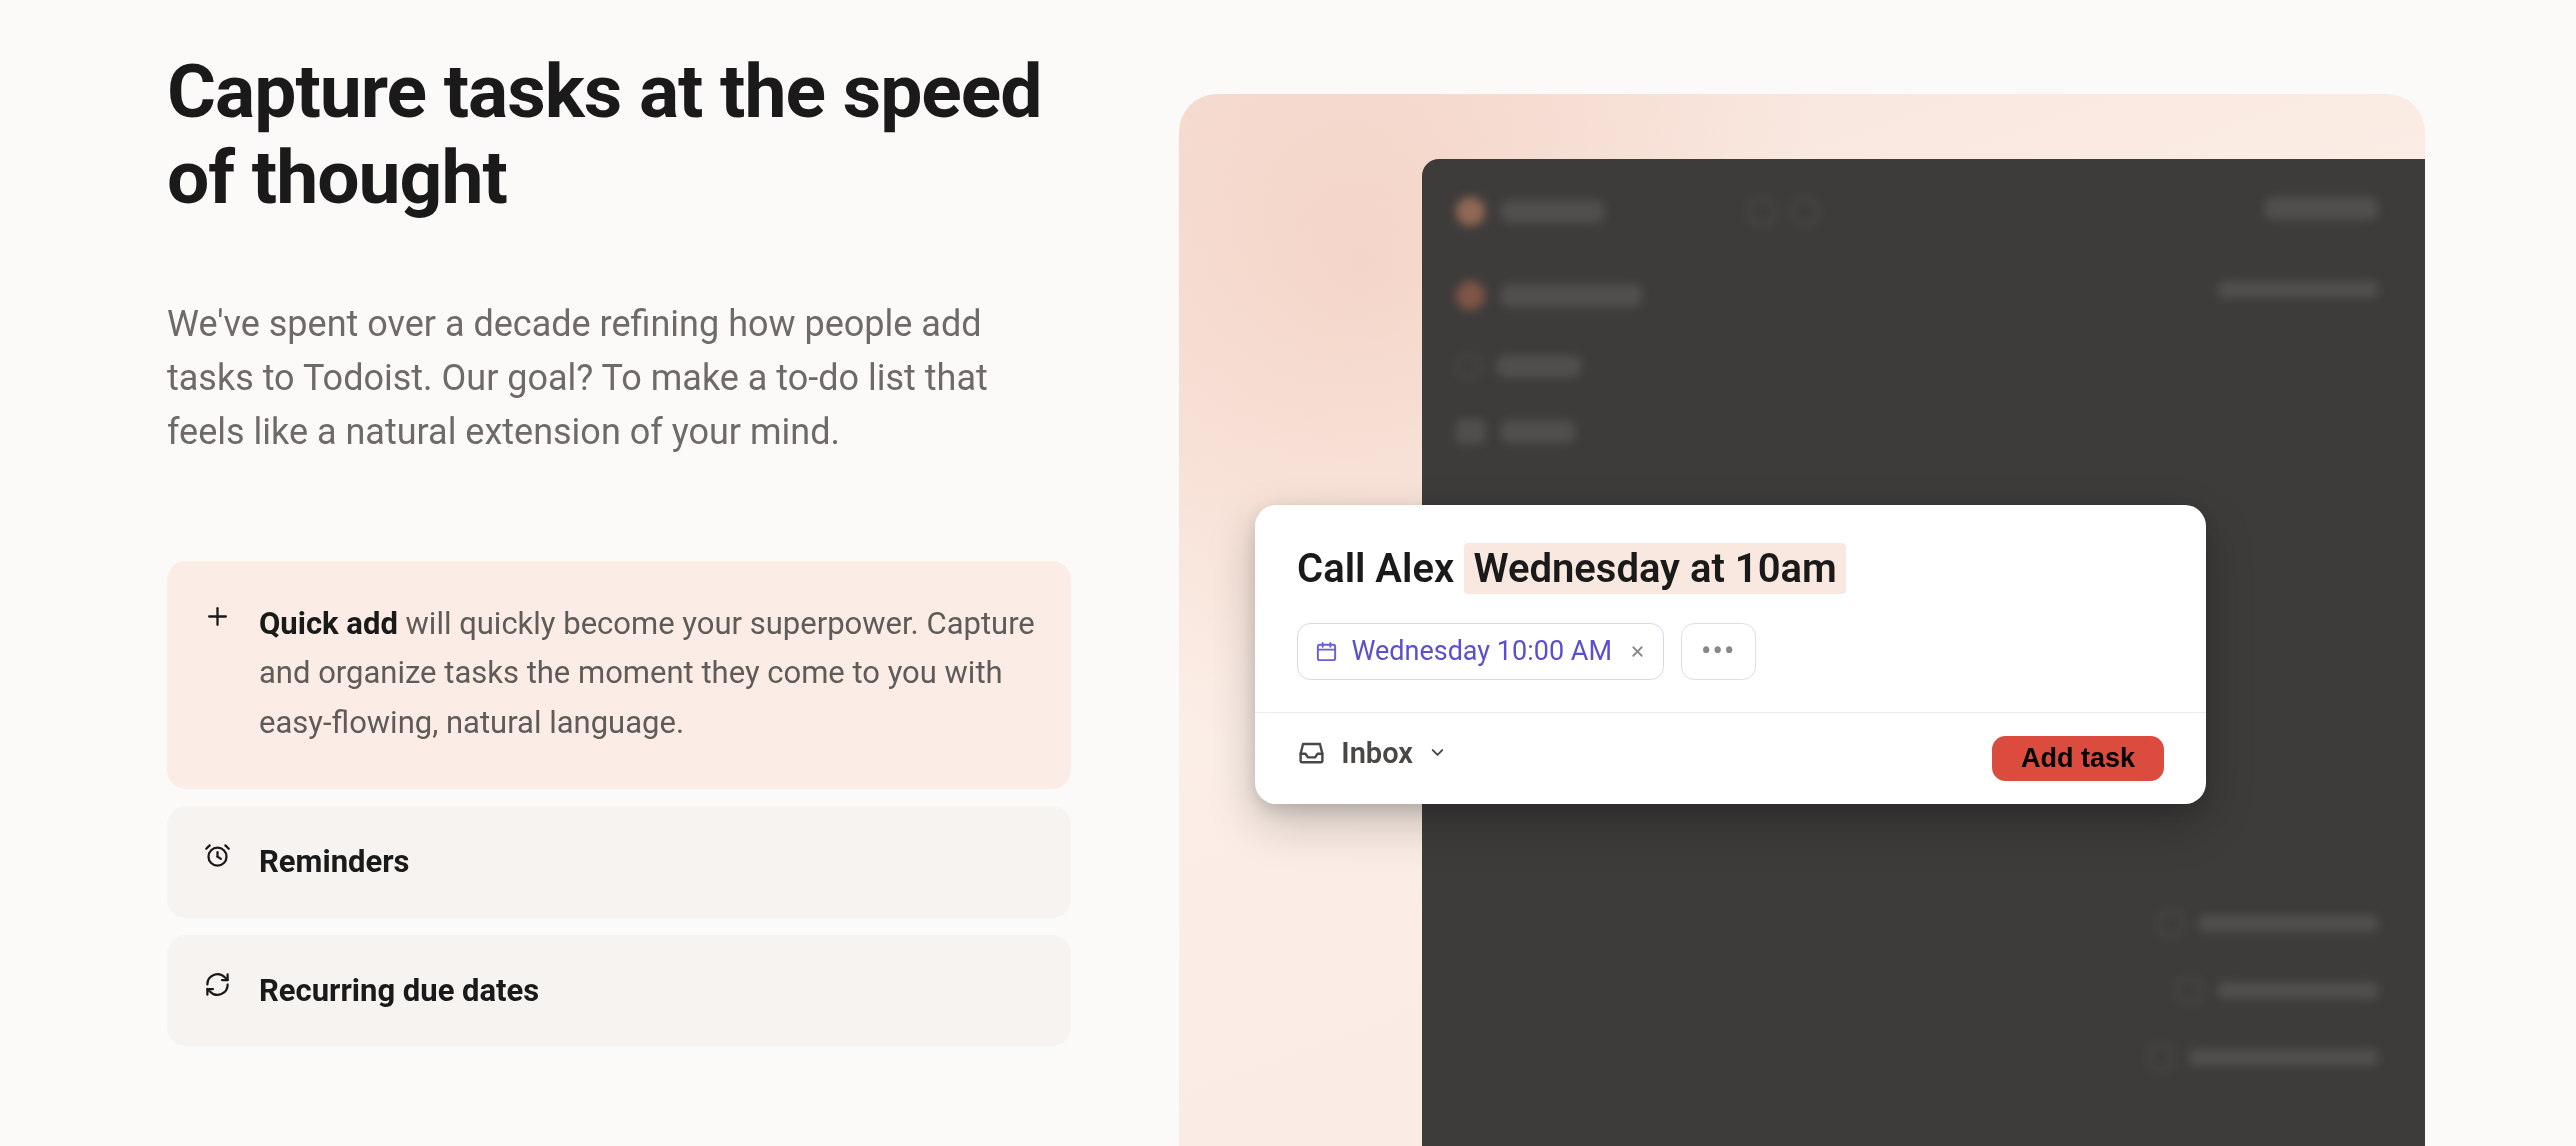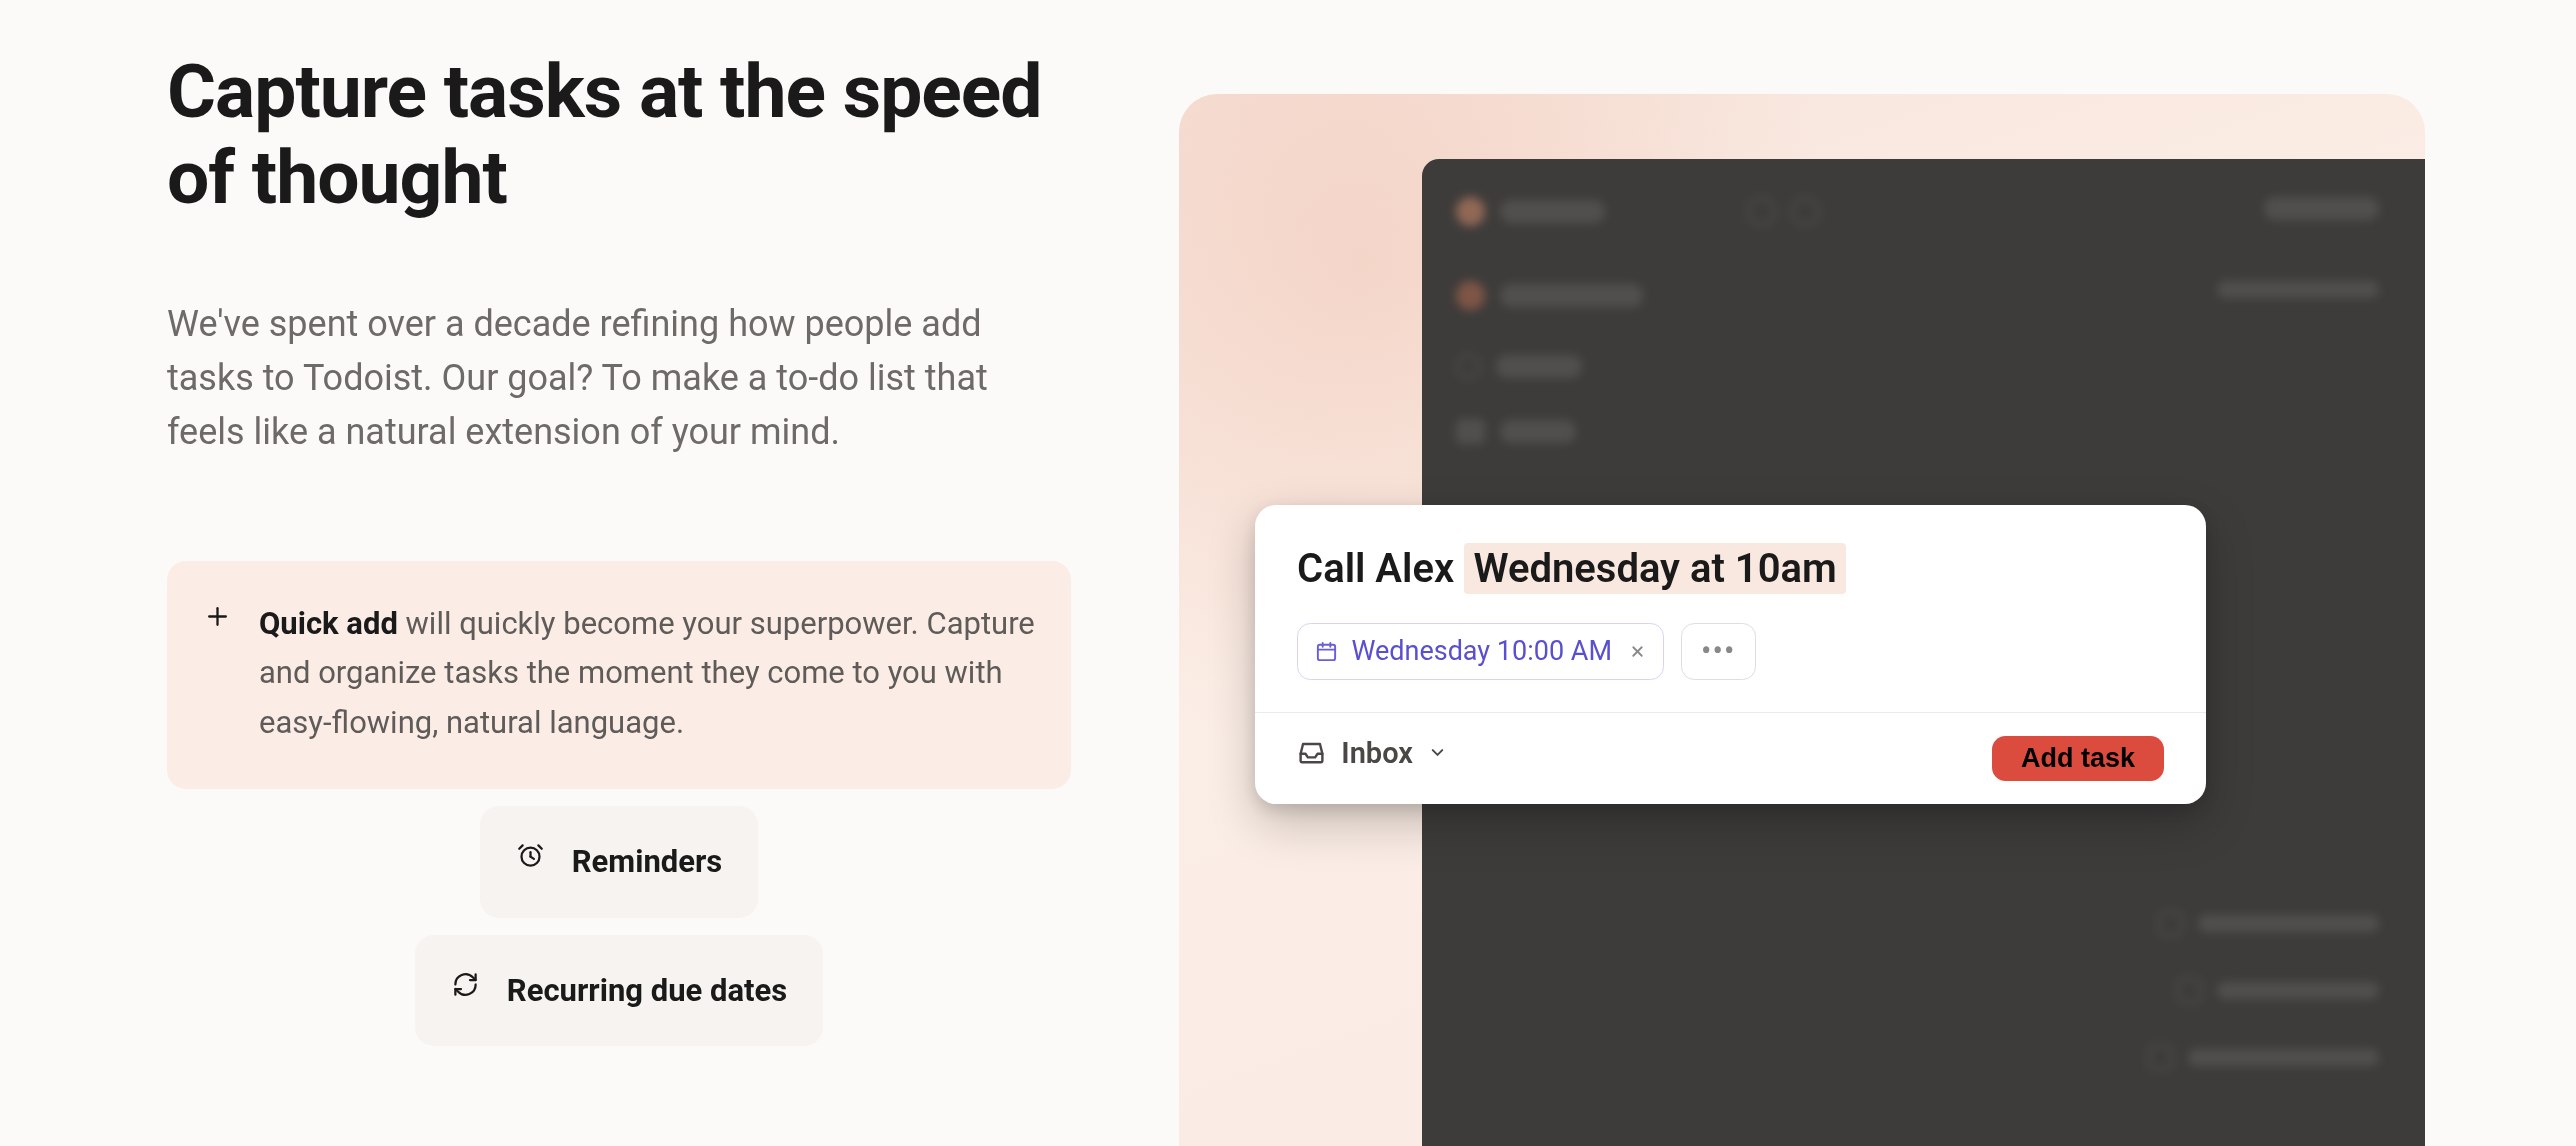--- a/index.html
+++ b/index.html
@@ -34,21 +34,20 @@
     font-weight: 400;
     line-height: 1.5;
     color: #6d6a67;
     margin-bottom: 102px;
     max-width: 917px;
   }
   .feature-list {
     display: flex;
     flex-direction: column;
     gap: 17px;
-    align-items: center;
   }
   .feature {
     background: #f6f3f1;
     border-radius: 19px;
     padding: 31px 36px;
     display: flex;
     gap: 27px;
     align-items: flex-start;
     cursor: pointer;
   }

